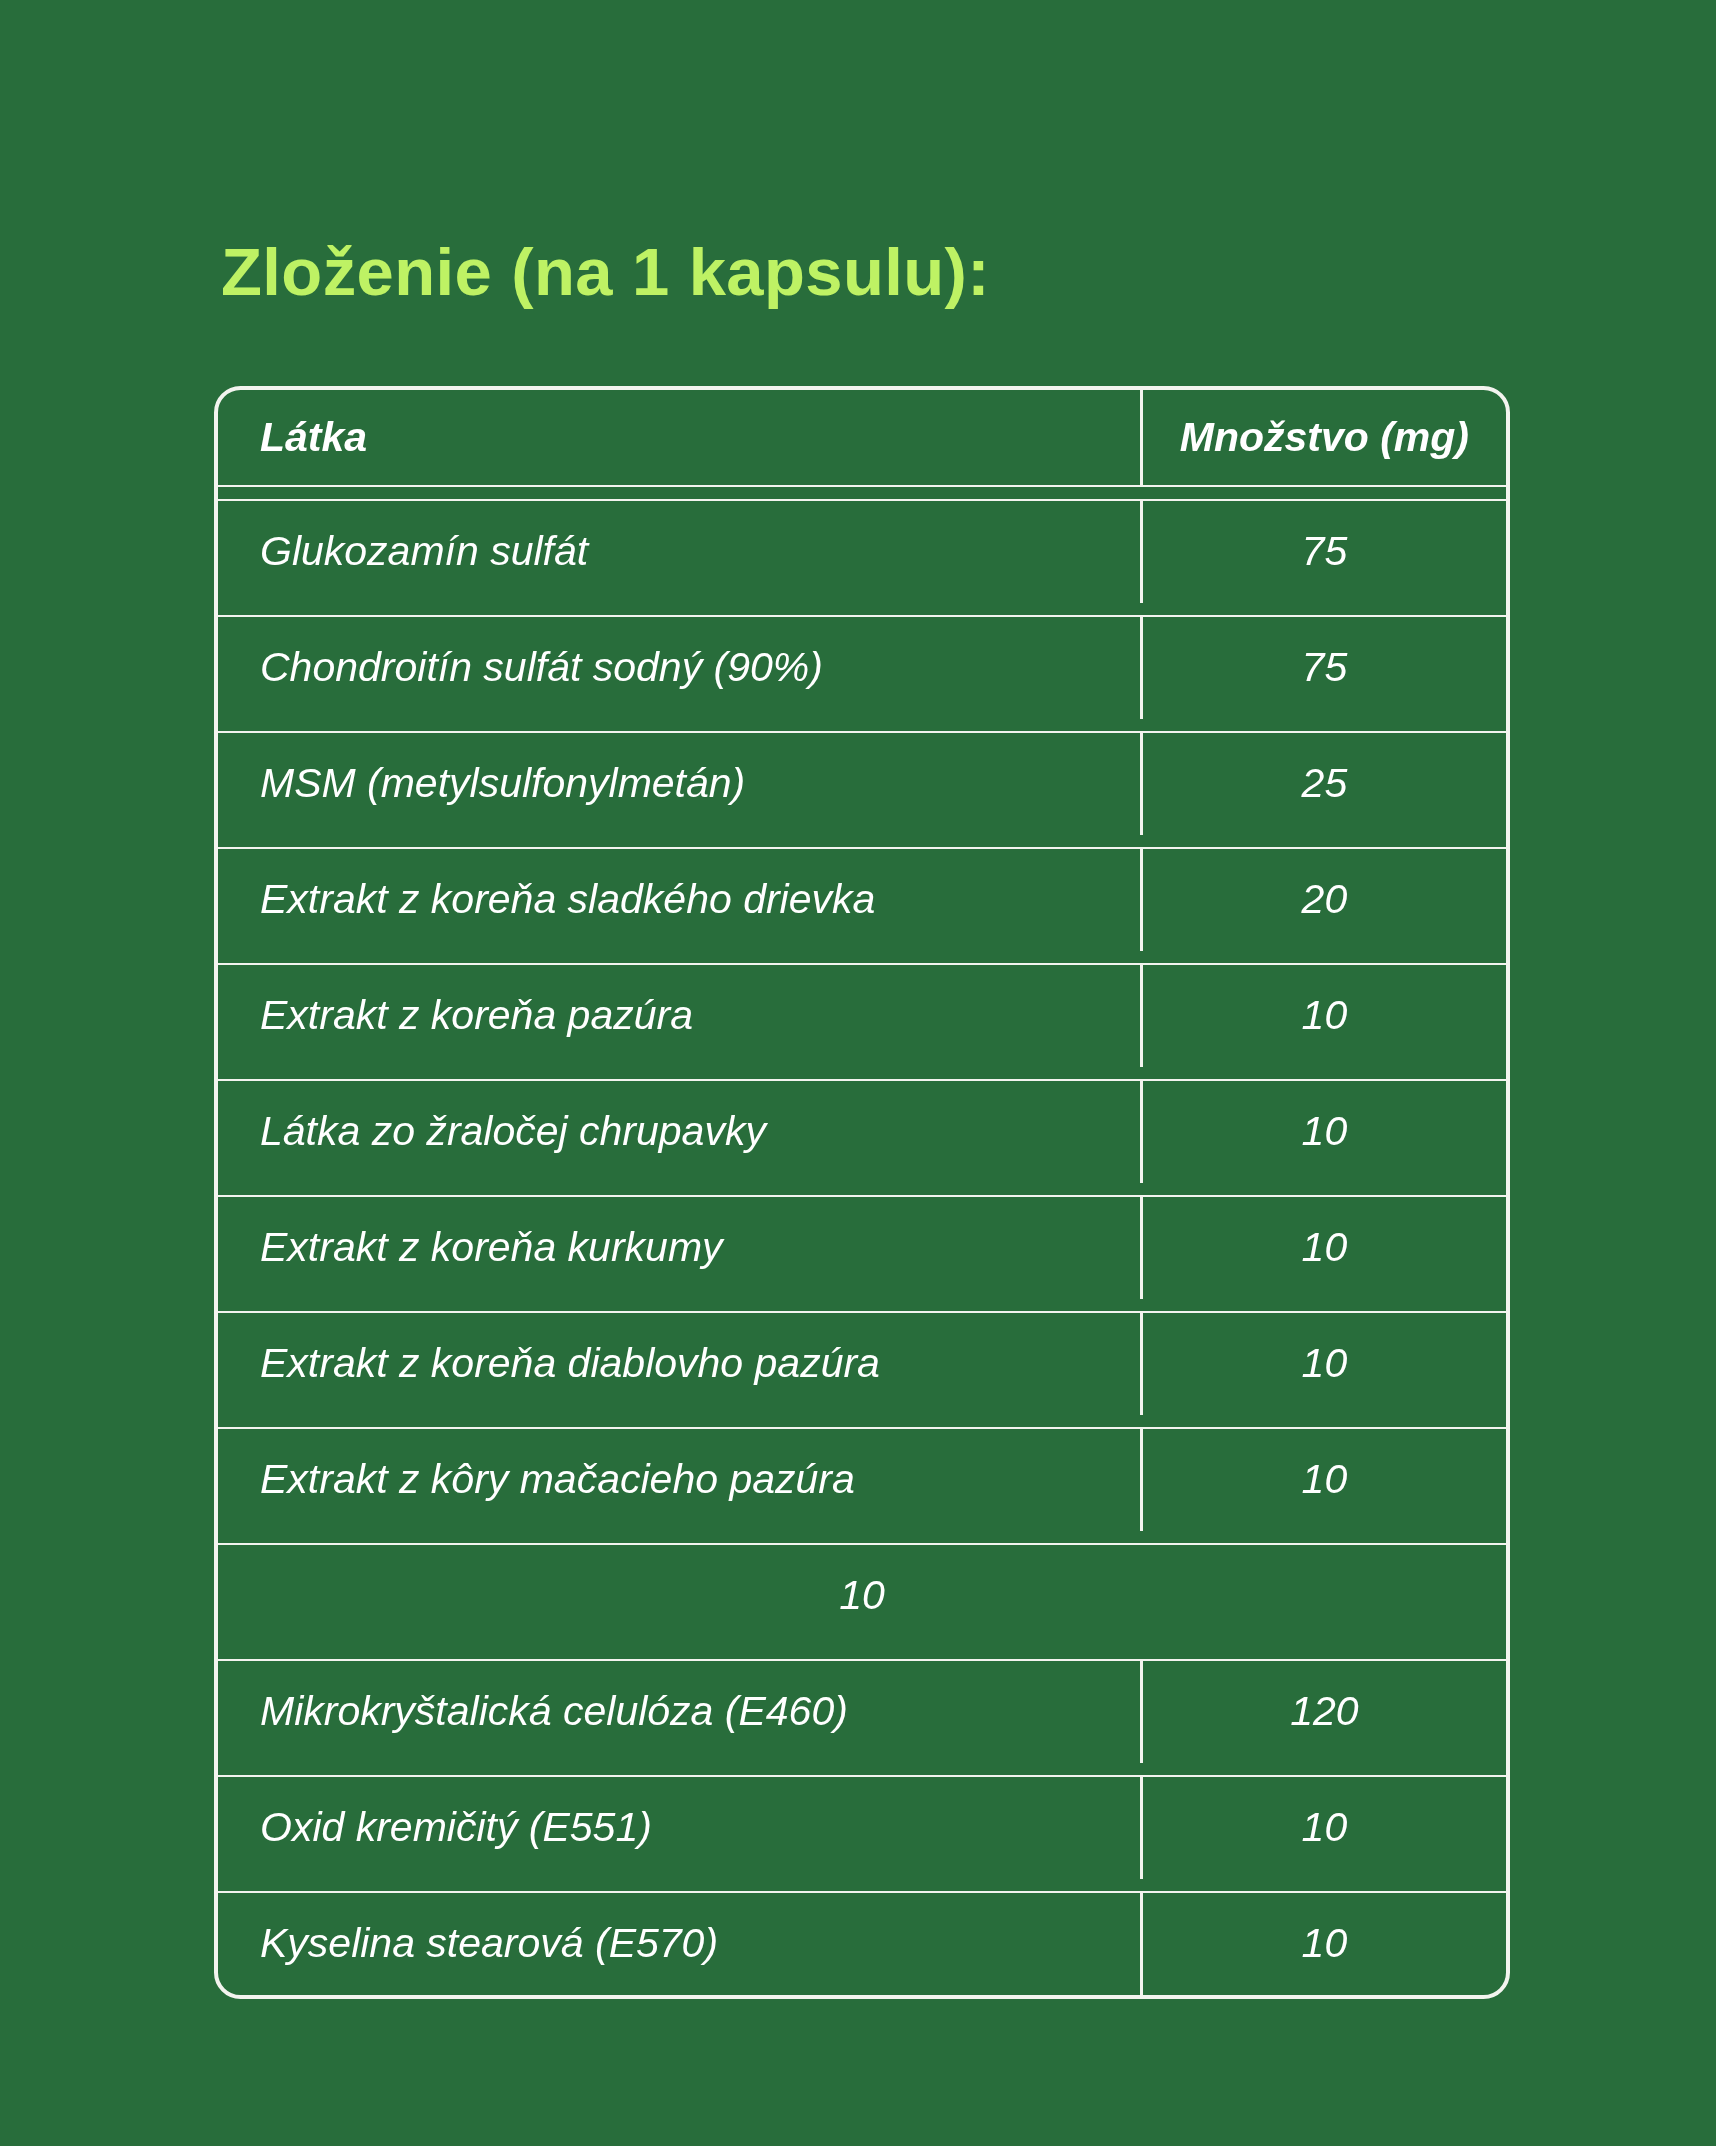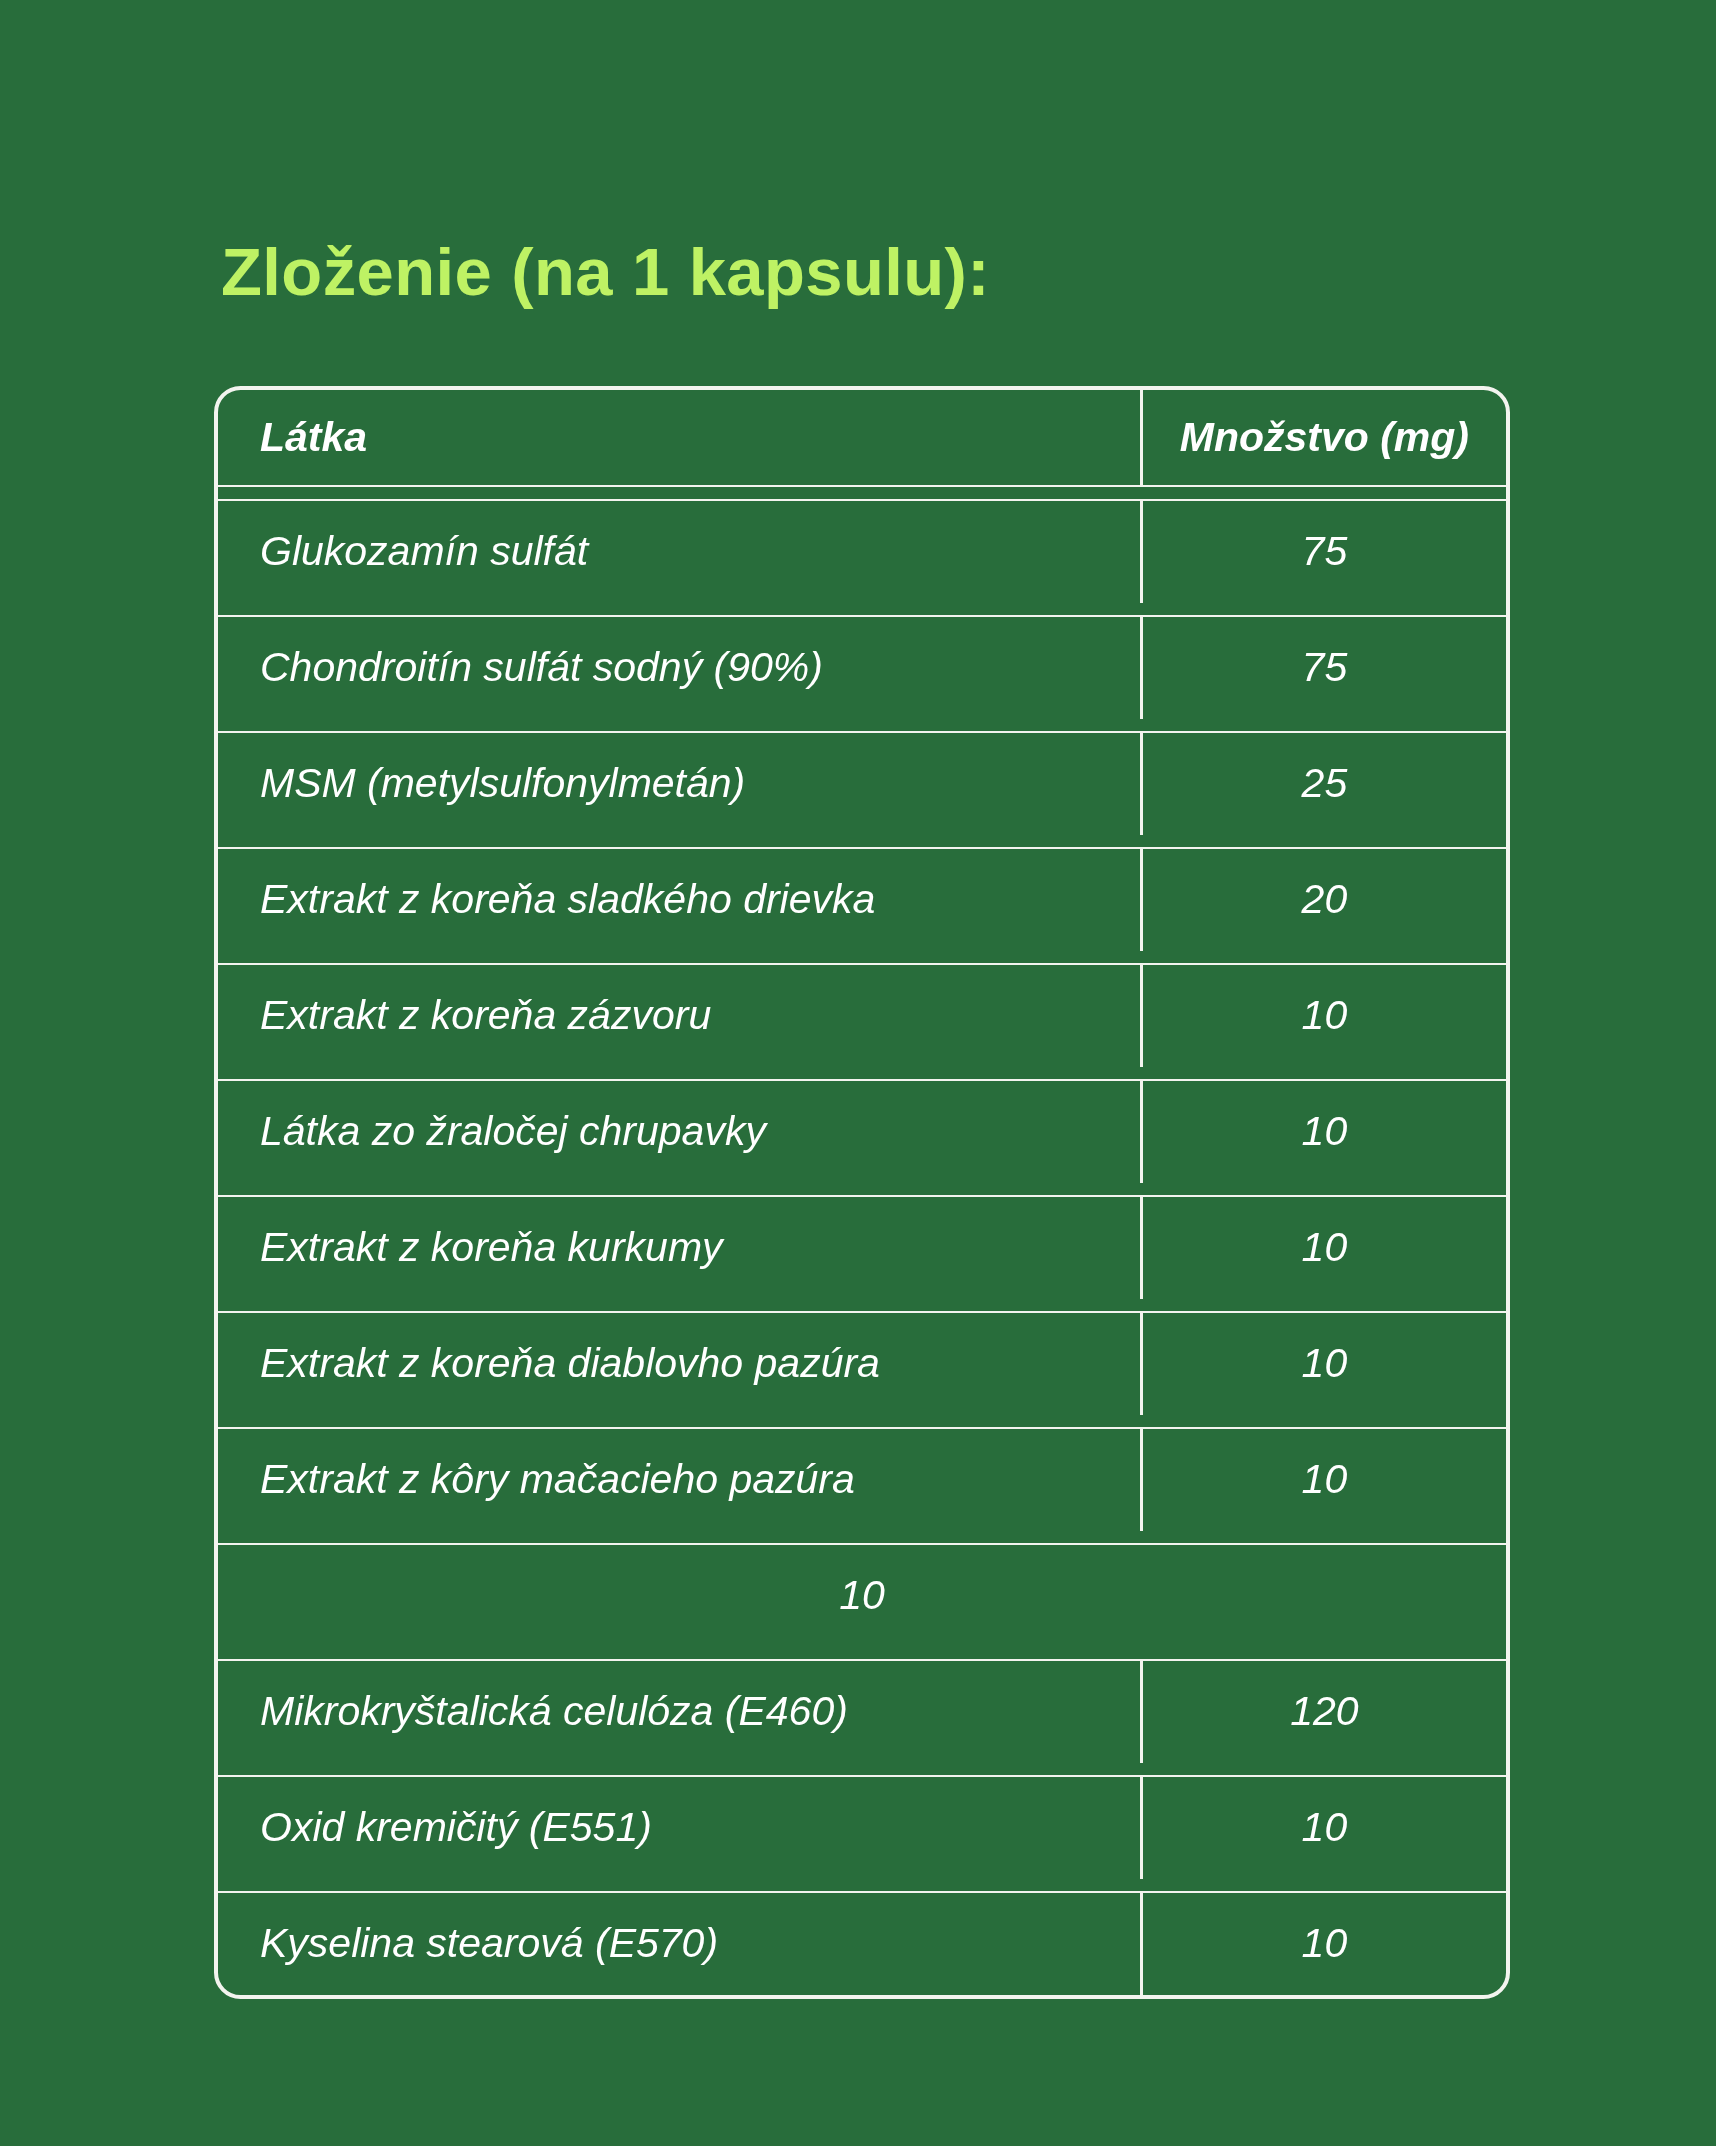--- a/index.html
+++ b/index.html
@@ -104,21 +104,21 @@
     <div class="cell substance">MSM (metylsulfonylmetán)</div>
     <div class="cell amount">25</div>
   </div>
 
   <div class="trow tbody-row">
     <div class="cell substance">Extrakt z koreňa sladkého drievka</div>
     <div class="cell amount">20</div>
   </div>
 
   <div class="trow tbody-row">
-    <div class="cell substance">Extrakt z koreňa zázvoru</div>
+    <div class="cell substance">Extrakt z koreňa pazúra</div>
     <div class="cell amount">10</div>
   </div>
 
   <div class="trow tbody-row">
     <div class="cell substance">Látka zo žraločej chrupavky</div>
     <div class="cell amount">10</div>
   </div>
 
   <div class="trow tbody-row">
     <div class="cell substance">Extrakt z koreňa kurkumy</div>

